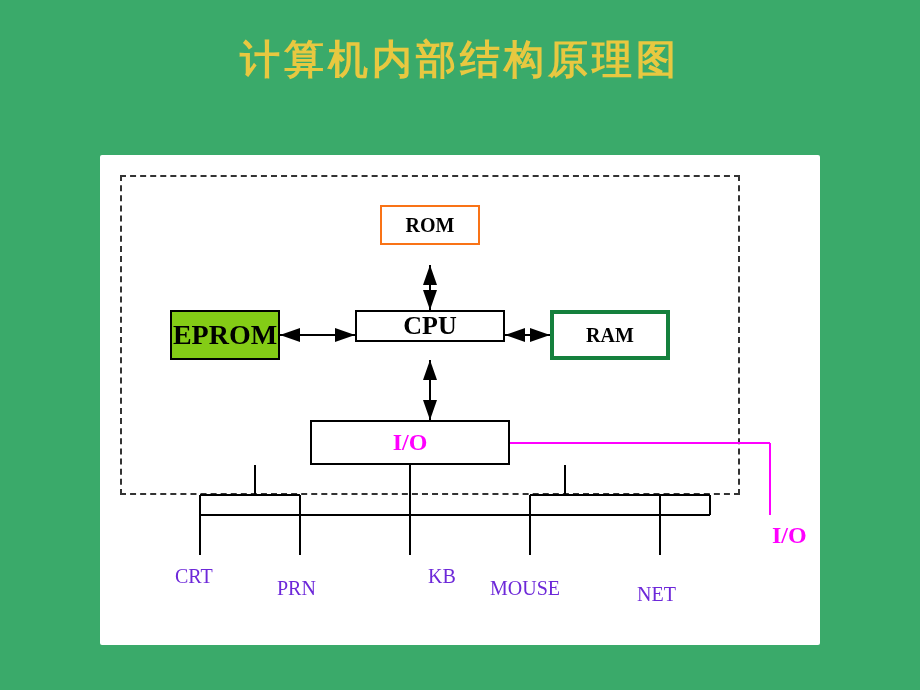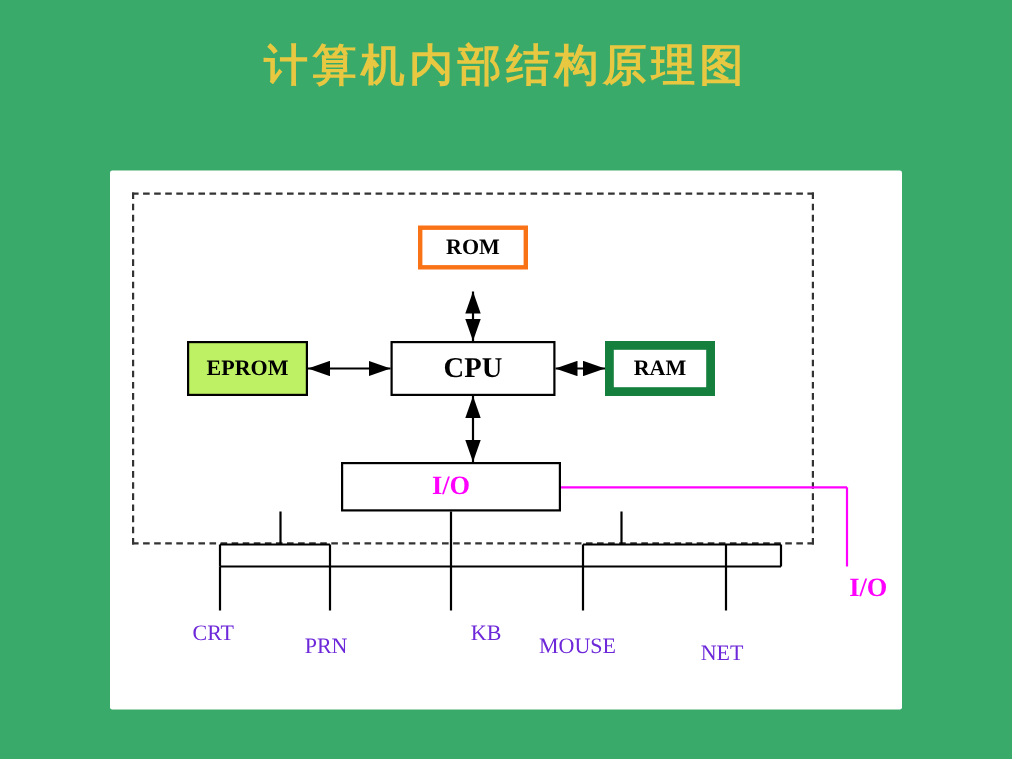--- a/index.html
+++ b/index.html
@@ -42,69 +42,69 @@
       background: transparent;
     }
 
     
     .box-rom {
       position: absolute;
       top: 50px;
       left: 280px;
       width: 100px;
       height: 40px;
-      border: 4px solid #f97316;
+      border: 2px solid #f97316;
       display: flex;
       align-items: center;
       justify-content: center;
       font-size: 20px;
       font-weight: bold;
       background: white;
     }
 
     
     .box-cpu {
       position: absolute;
       top: 155px;
       left: 255px;
       width: 150px;
-      height: 50px;
+      height: 32px;
       border: 2px solid black;
       display: flex;
       align-items: center;
       justify-content: center;
       font-size: 26px;
       font-weight: bold;
       background: white;
     }
 
     
     .box-eprom {
       position: absolute;
       top: 155px;
       left: 70px;
       width: 110px;
       height: 50px;
       border: 2px solid black;
       display: flex;
       align-items: center;
       justify-content: center;
-      font-size: 20px;
-      font-weight: bold;
-      background: #bef264;
+      font-size: 28px;
+      font-weight: bold;
+      background: #84cc16;
     }
 
     
     .box-ram {
       position: absolute;
       top: 155px;
       left: 450px;
-      width: 100px;
+      width: 120px;
       height: 50px;
-      border: 8px solid #15803d;
+      border: 4px solid #15803d;
       display: flex;
       align-items: center;
       justify-content: center;
       font-size: 20px;
       font-weight: bold;
       background: white;
     }
 
     
     .box-io {

